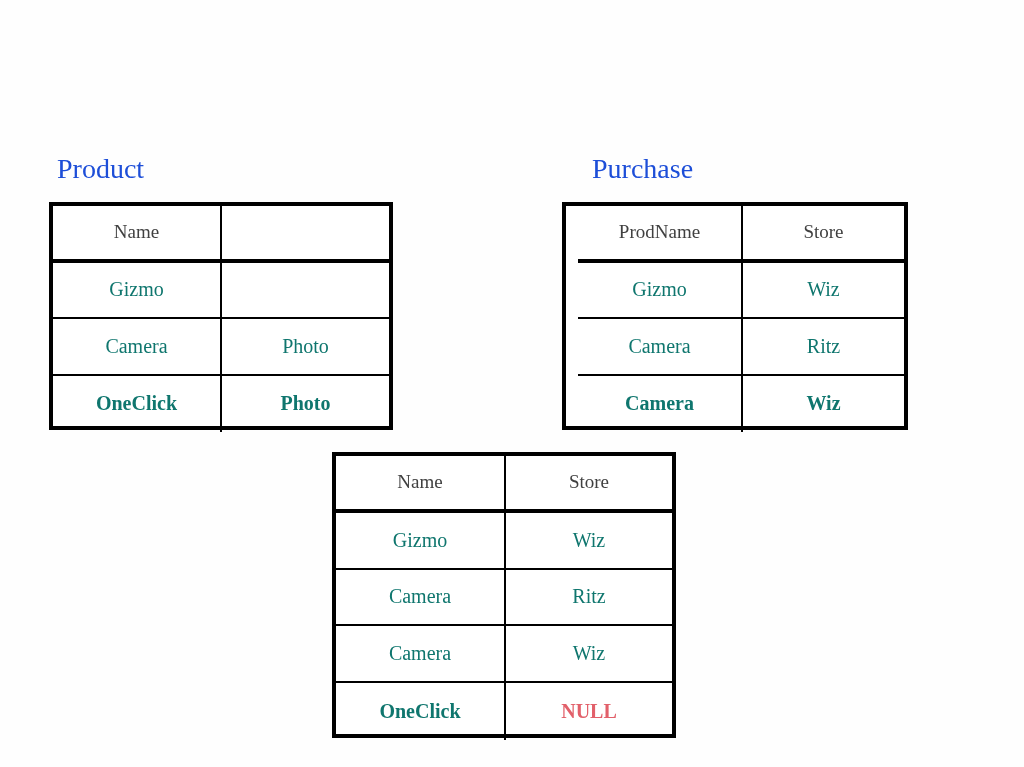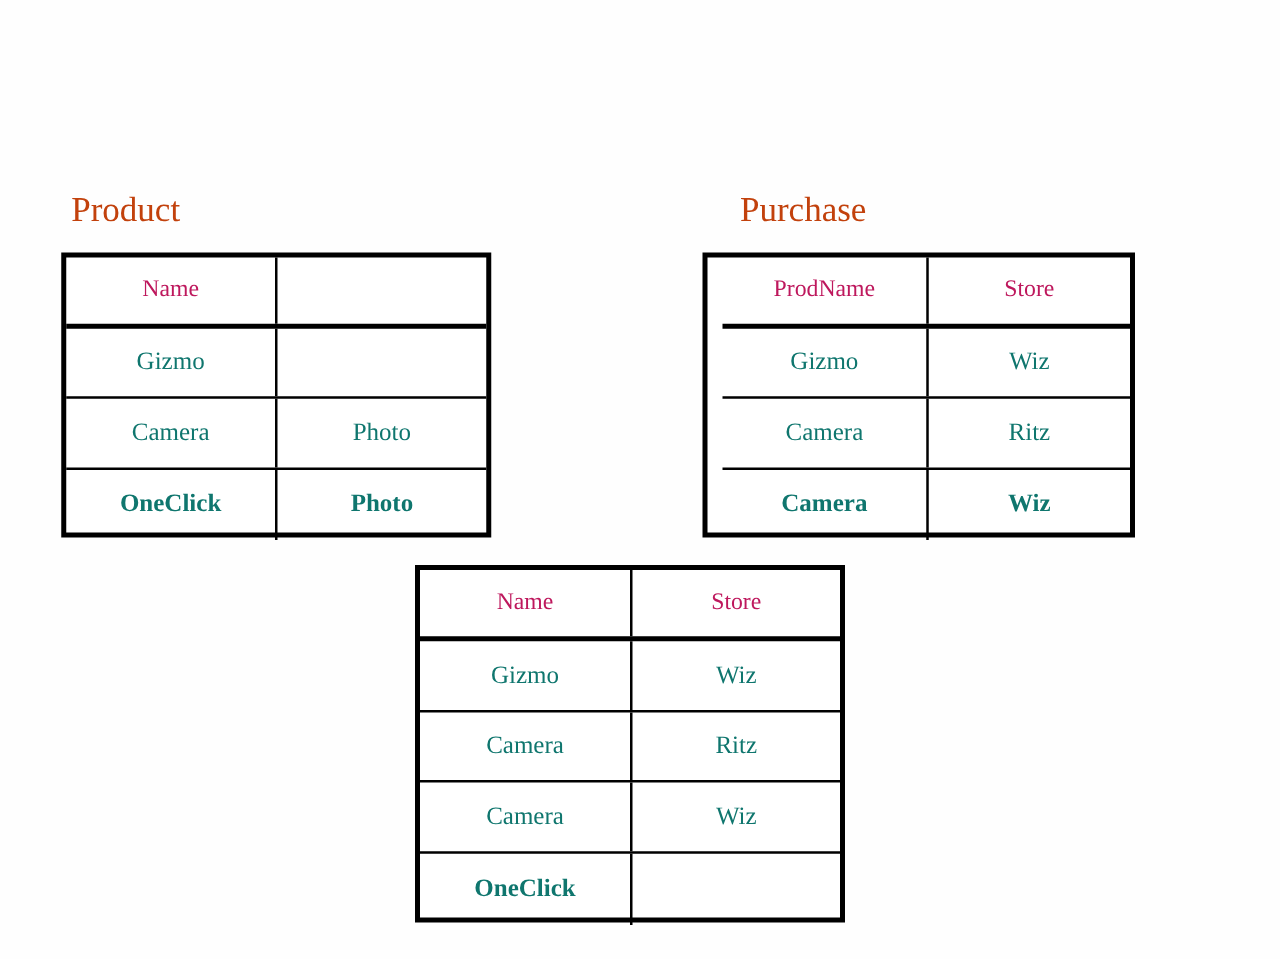--- a/index.html
+++ b/index.html
@@ -17,21 +17,21 @@
   }
 
   .slide {
     position: absolute;
     inset: 0;
   }
 
   
   .table-title {
     position: absolute;
-    color: #c2410c;
+    color: #1d4ed8;
     font-size: 28px;
     line-height: 1;
     font-family: "Liberation Serif", "DejaVu Serif", serif;
     white-space: nowrap;
   }
   #title-product  { left: 57px;  top: 155px; }
   #title-purchase { left: 592px; top: 155px; }
 
   
   .db-table {
@@ -62,21 +62,21 @@
     justify-content: center;
     font-size: 20px;
     color: #0f766e;
     white-space: nowrap;
     overflow: hidden;
   }
   .db-table .cell.col-first {
     border-right: 2px solid #000;
   }
   .db-table .row.header-row .cell {
-    color: #be185d;
+    color: #404040;
     font-size: 19px;
   }
   .db-table .cell.null-value {
     color: #e2606a;
   }
 
   
   #table-product {
     left: 49px;
     top: 202px;
@@ -166,16 +166,17 @@
     <div class="row data-row">
       <div class="cell col-first">Camera</div>
       <div class="cell col-second">Ritz</div>
     </div>
     <div class="row data-row">
       <div class="cell col-first">Camera</div>
       <div class="cell col-second">Wiz</div>
     </div>
     <div class="row data-row last-row">
       <div class="cell col-first">OneClick</div>
+      <div class="cell col-second null-value">NULL</div>
     </div>
   </div>
 
 </div>
 
 </body></html>

